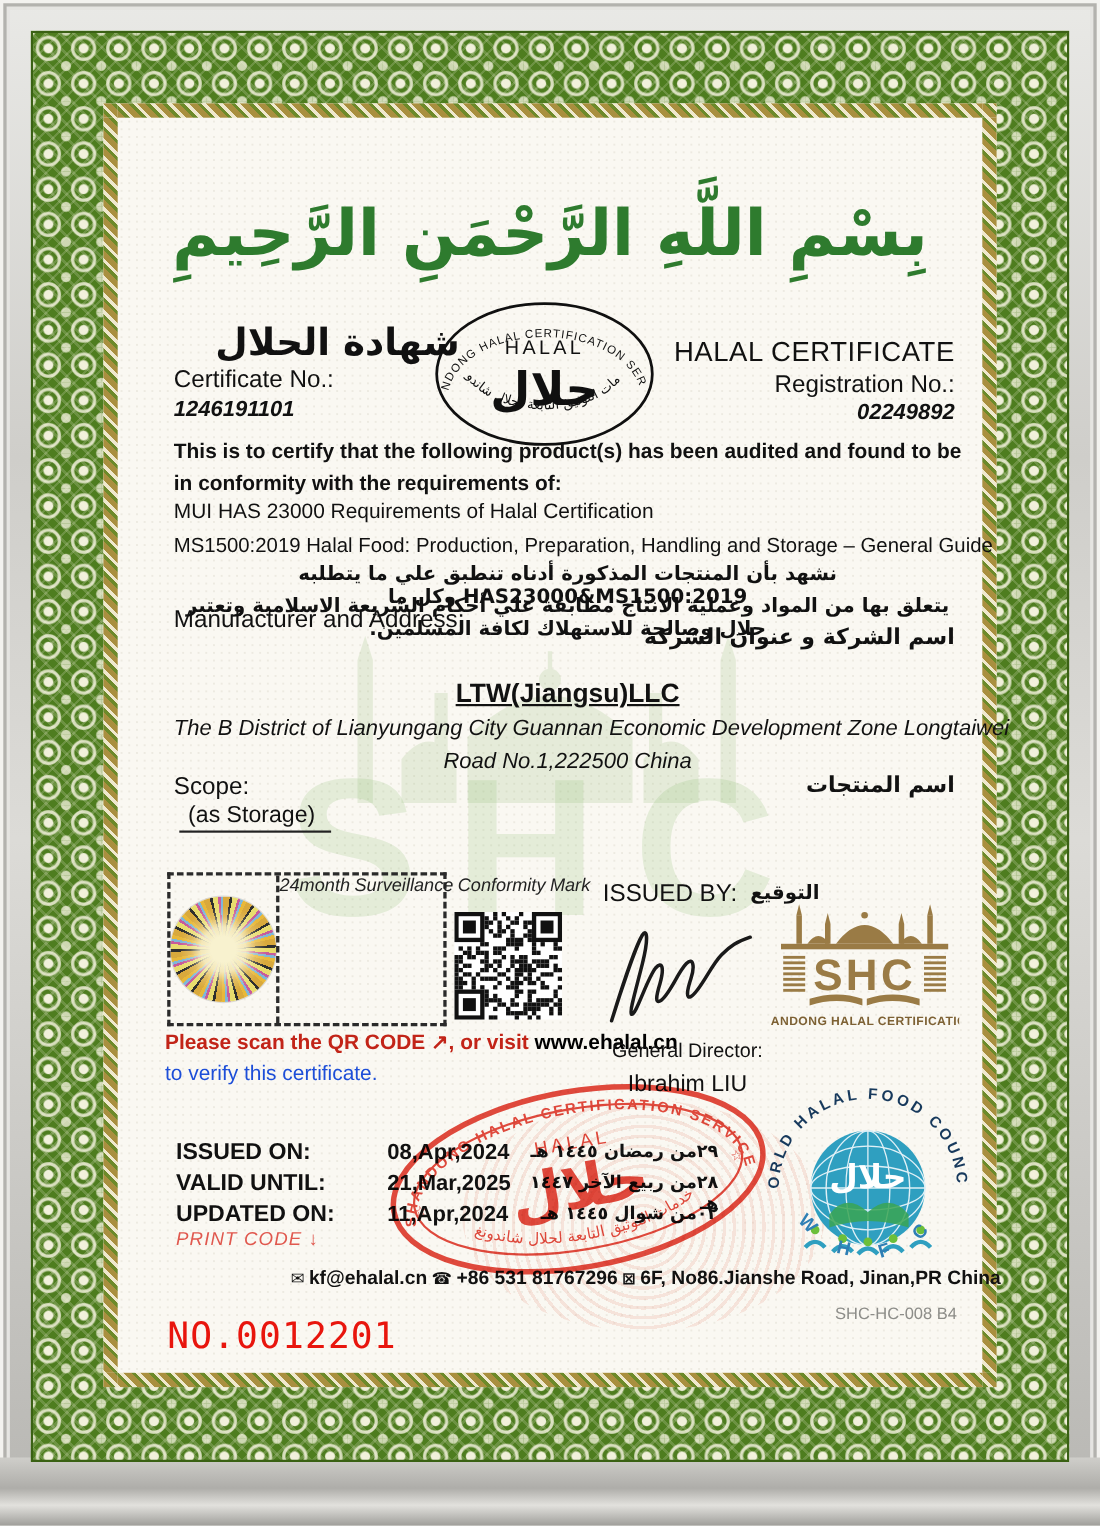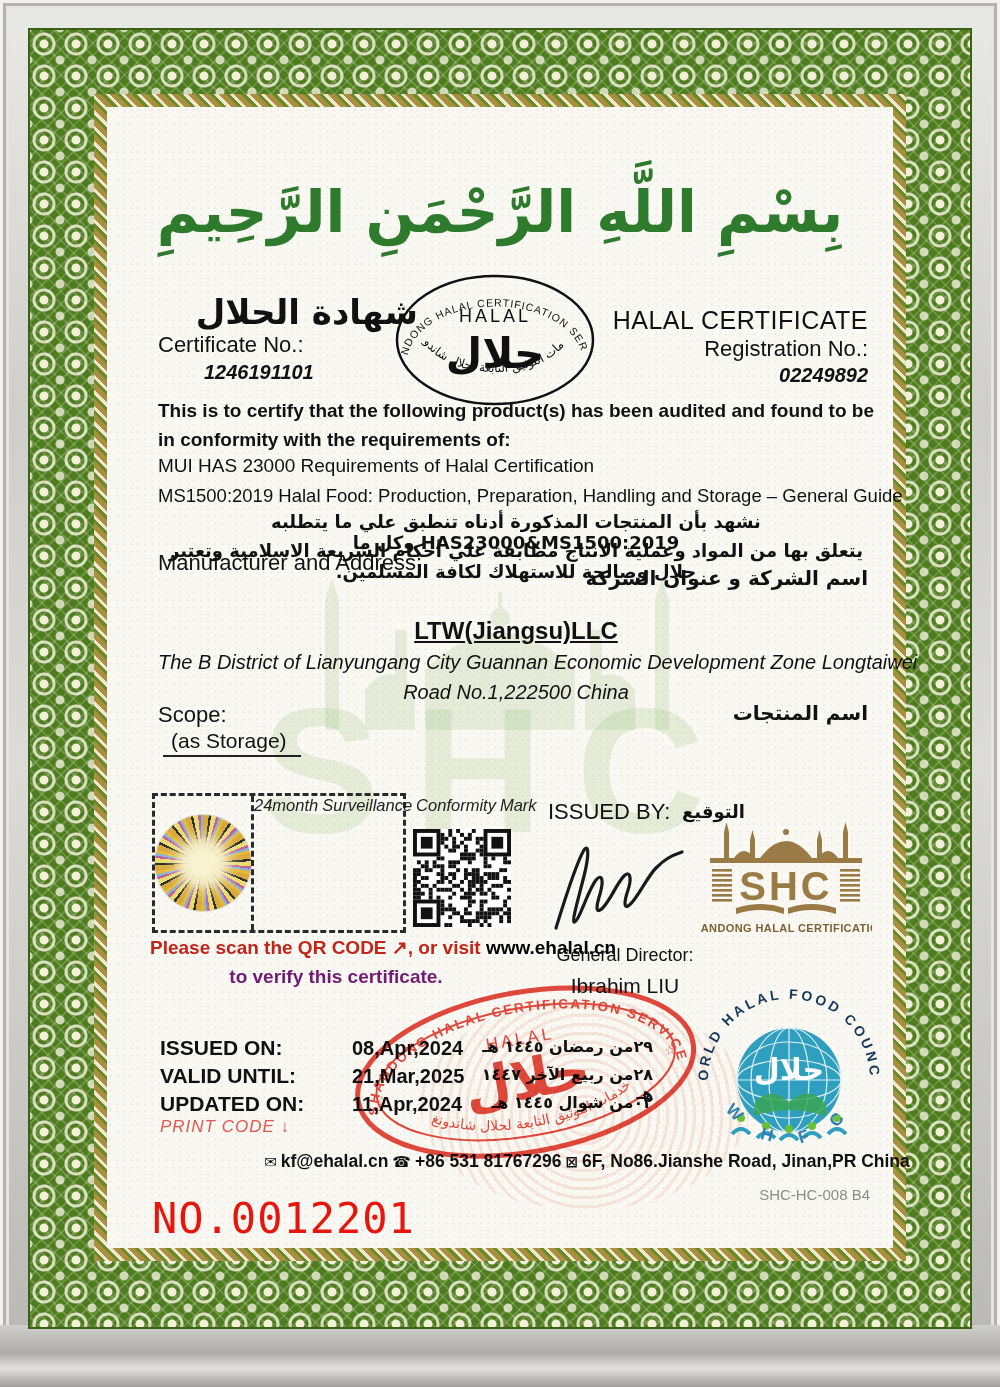--- a/index.html
+++ b/index.html
@@ -39,21 +39,21 @@
     font-family:"Liberation Sans",sans-serif;}
   .wm-mosque{position:absolute;left:295px;top:540px;opacity:.16;}
   .wm-guilloche{position:absolute;left:420px;top:1000px;width:330px;height:210px;border-radius:50%;
     background:
       repeating-radial-gradient(circle at 50% 55%, rgba(228,120,96,.16) 0 3px, transparent 3px 9px);
     filter:blur(.4px);}
 
   
   .abs{position:absolute;}
   .ar{font-family:"DejaVu Sans",sans-serif;direction:rtl;}
-  .bolditalic{font-weight:bold;font-style:italic;margin-left:46px;}
+  .bolditalic{font-weight:bold;font-style:italic;}
   .nowrap{white-space:nowrap;}
 
   
   .bismillah{left:0;right:0;top:178px;text-align:center;font-size:58px;color:#2e7b2e;
     font-family:"DejaVu Sans",sans-serif;font-weight:bold;}
   .cert-title-ar{left:160px;top:292px;width:258px;text-align:right;font-size:34px;font-weight:bold;}
   .cert-no-label{left:158px;top:332px;font-size:22px;}
   .cert-no{left:158px;top:361px;font-size:20px;}
   .title-en{right:132px;top:306px;font-size:25px;letter-spacing:.5px;text-align:right;}
   .reg-no-label{right:132px;top:336px;font-size:22px;text-align:right;}
@@ -84,42 +84,42 @@
   .dashbox .cell2{flex:1;display:flex;align-items:flex-start;justify-content:center;gap:4px;}
   .hologram{width:96px;height:96px;border-radius:50%;
     background:
       radial-gradient(circle,#f8f2cf 0 17%, rgba(248,242,207,.85) 30%, rgba(248,242,207,.25) 44%, transparent 58%),
       repeating-conic-gradient(#d9a93c 0 7deg,#2e2e2e 7deg 10deg,#e8dc6e 10deg 16deg,#c75b9b 16deg 19deg,#7fb7d8 19deg 22deg,#e8b83a 22deg 26deg);
     box-shadow:0 0 0 1px rgba(0,0,0,.12);}
   .mark-line{font-size:16.5px;font-style:italic;color:#222;}
   .qr{left:413px;top:829px;width:98px;height:98px;}
   .scan-line1{left:150px;top:936px;width:372px;text-align:center;font-size:19px;font-weight:bold;color:#c22418;}
   .scan-line1 .link{color:#000000;}
-  .scan-line2{left:150px;top:966px;width:372px;text-align:center;font-size:19px;font-weight:bold;color:#701a75;}
+  .scan-line2{left:150px;top:966px;width:372px;font-size:19px;font-weight:normal;color:#1d4ed8;}
 
   .issuedby-label{left:548px;top:799px;font-size:22px;}
   .issuedby-ar{left:682px;top:801px;font-size:18px;font-weight:bold;}
   .signature{left:538px;top:832px;}
   .director-label{left:540px;top:945px;width:170px;text-align:center;font-size:18px;}
   .director-name{left:540px;top:974px;width:170px;text-align:center;font-size:21px;}
   .shc-logo{left:700px;top:816px;}
 
   
   .date-label{left:160px;font-size:21px;font-weight:bold;}
   .date-value{left:352px;font-size:20px;font-weight:bold;}
   .date-hijri{left:468px;width:185px;text-align:right;font-size:16px;font-weight:bold;}
   .print-code{left:160px;top:1117px;font-size:17px;color:#e0584e;letter-spacing:1px;font-style:italic;}
   .stamp{left:352px;top:988px;transform:rotate(-10deg);mix-blend-mode:multiply;opacity:.92;z-index:7;}
   .whfc{left:694px;top:984px;}
 
   .footer-line{left:300px;right:126px;top:1151px;display:flex;justify-content:center;gap:4px;
     font-size:17.5px;font-weight:bold;white-space:nowrap;align-items:center;}
   .footer-line .ic{font-size:15px;font-family:"DejaVu Sans",sans-serif;}
   .form-code{right:130px;top:1186px;font-size:15px;color:#8d8d89;text-align:right;margin-left:12px;}
-  .serial{left:152px;top:1194px;font-size:42px;color:#e8150d;font-family:"DejaVu Sans Mono",monospace;
+  .serial{left:152px;top:1194px;font-size:33px;color:#e8150d;font-family:"DejaVu Sans Mono",monospace;
     letter-spacing:1px;}
   svg text{font-family:"Liberation Sans",sans-serif;}
   svg .artxt{font-family:"DejaVu Sans",sans-serif;}
 </style>
 </head>
 <body>
 
 <div class="page">
 
   <div class="frame-silver"></div>

